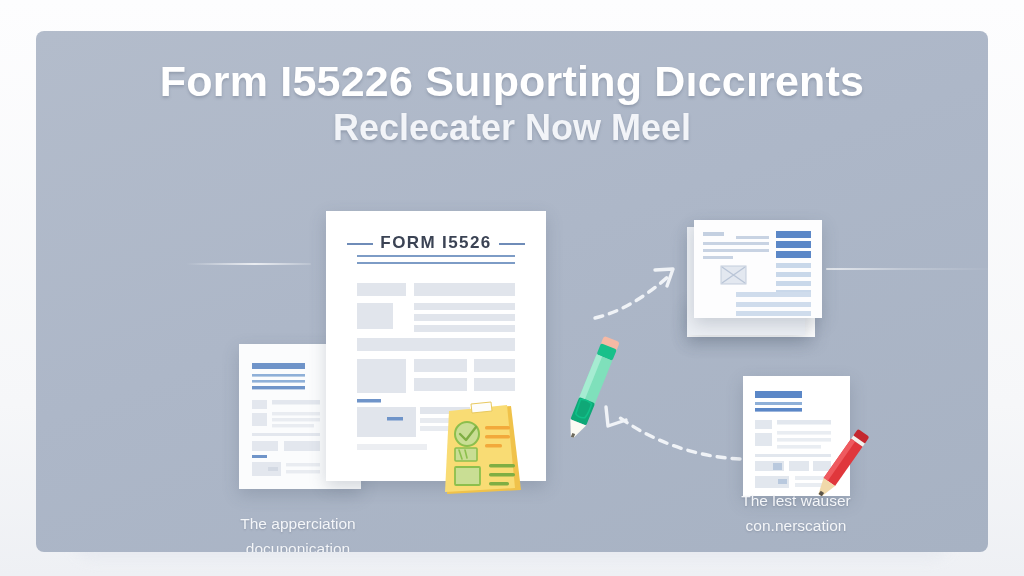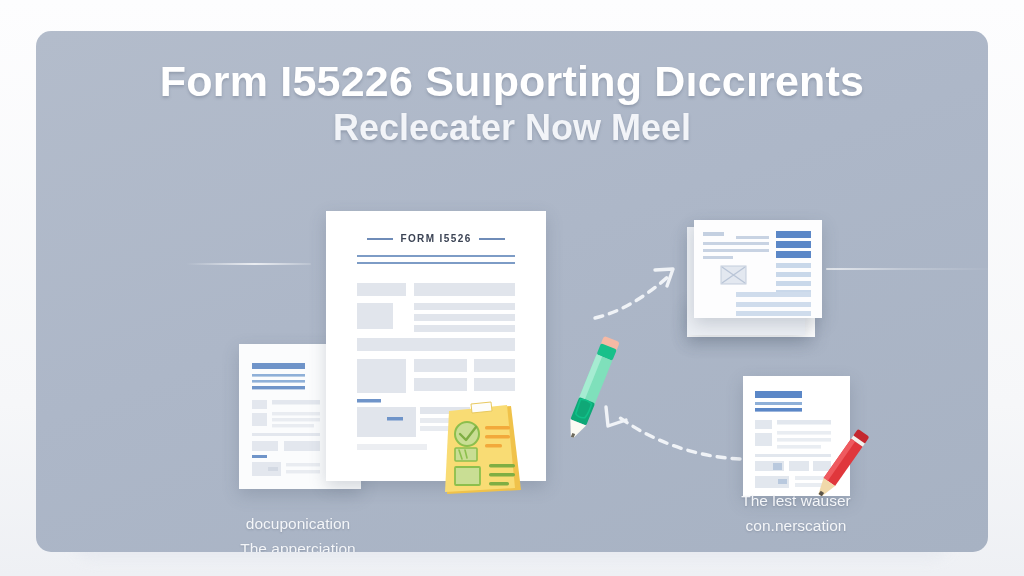--- a/index.html
+++ b/index.html
@@ -31,21 +31,21 @@
     background: #e7eaf0;
     filter: blur(6px);
     opacity: .85;
   }
   .panel {
     position: absolute;
     left: 36px;
     top: 31px;
     width: 952px;
     height: 521px;
-    border-radius: 15px;
+    border-radius: 8px;
     background: linear-gradient(160deg, #b3bccb 0%, #adb7c8 45%, #a7b2c3 100%);
     overflow: hidden;
   }
 
   
   .title-wrap {
     position: absolute;
     left: 0;
     top: 26px;
     width: 100%;
@@ -93,21 +93,21 @@
   .doc-left .shadowcard {
     position: absolute; left: -9px; top: -8px; width: 122px; height: 145px;
     background: #e4e8ef; z-index: -1;
   }
 
   
   .doc-main { left: 290px; top: 180px; width: 220px; height: 270px; }
 
   .form-head {
     position: absolute; left: 0; top: 22px; width: 100%;
-    text-align: center; font-size: 10px; font-weight: 700;
+    text-align: center; font-size: 17px; font-weight: 700;
     letter-spacing: 1.4px; color: #3b4354;
   }
   .form-head .rule {
     display: inline-block; width: 26px; height: 2px;
     background: #6f8cb8; vertical-align: middle; margin: 0 7px;
   }
   .blue-rule { position: absolute; height: 2px; background: #7d9cc6; }
 
   
   .doc-tr-back { left: 651px; top: 196px; width: 118px; height: 108px; background: #eceff4; }
@@ -318,22 +318,22 @@
           <rect x="20" y="12" width="14" height="4" fill="#f3f1ec"></rect>
           <rect x="20" y="16" width="14" height="48" fill="#e0373c"></rect>
           <rect x="20" y="16" width="5" height="48" fill="#ef5a5f"></rect>
           <path d="M20 64 L34 64 L29 80 L25 80 Z" fill="#f1d9aa"></path>
           <path d="M25 76 L29 76 L29 80 L25 80 Z" fill="#5c5549"></path>
         </g>
       </svg>
     </div>
 
     <div class="caption caption-left">
+      <div>The apperciation</div>
       <div>docuponication</div>
-      <div>The apperciation</div>
     </div>
     <div class="caption caption-right">
       <div>The lest wauser</div>
       <div>con.nerscation</div>
     </div>
 
   </div>
 </div>
 
 </body></html>

